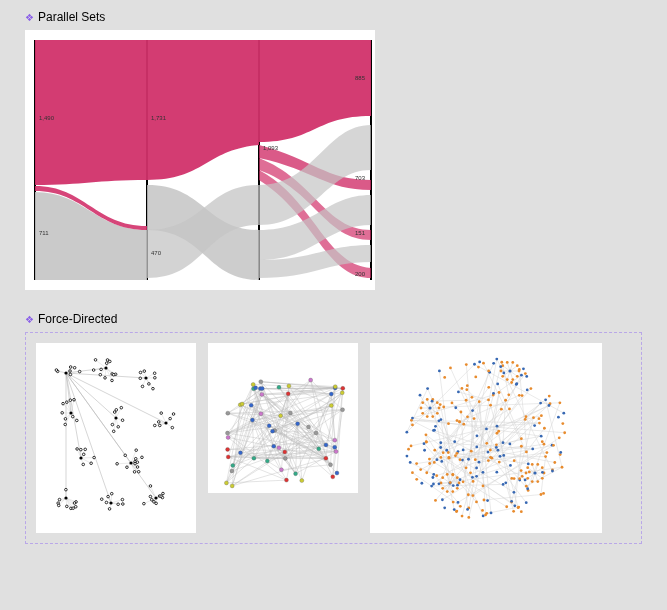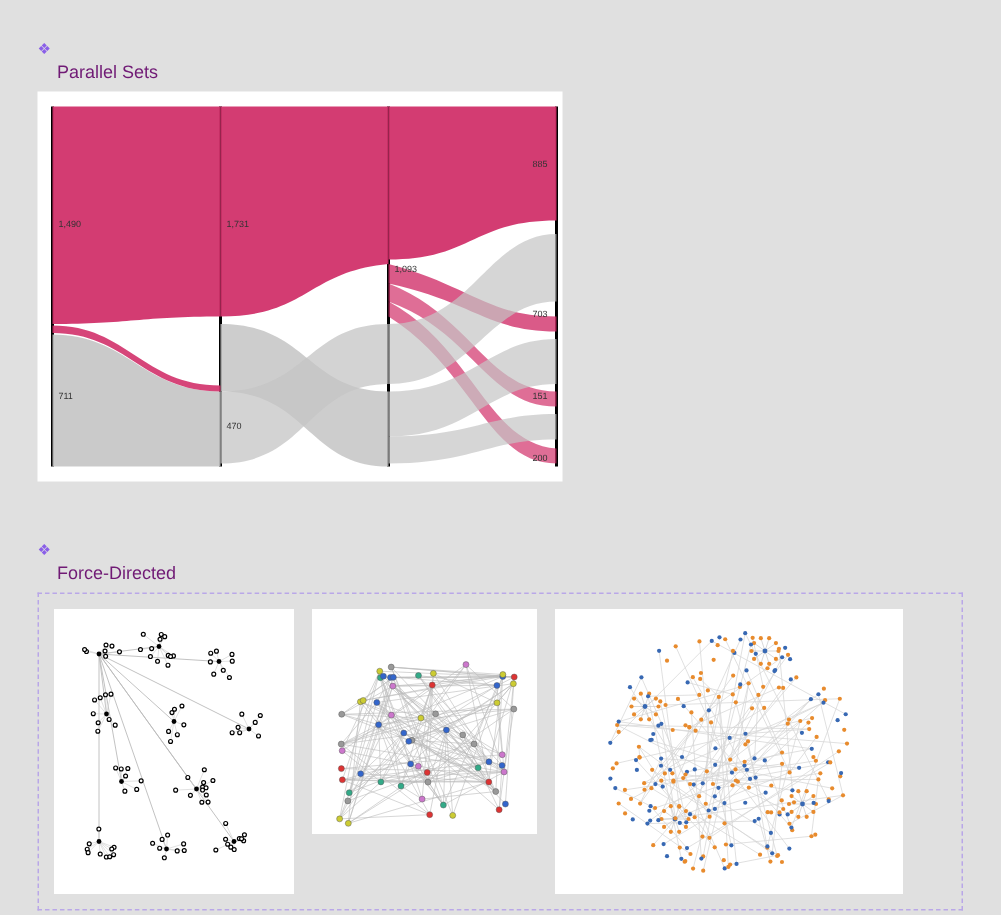--- a/index.html
+++ b/index.html
@@ -15,21 +15,21 @@
   .section{margin:10px 25px 20px 25px;}
   .section-header{
     color:#7a4fe0;
     font-size:12px;
     font-weight:normal;
     margin-bottom:6px;
     display:flex;
     align-items:center;
     gap:4px;
   }
-  .section-header .title{color:#701a75;margin-top:31px;}
+  .section-header .title{color:#000000;}
   .diamond{color:#8a5fe8;font-size:10px;}
   .panel{
     background:#fff;
     padding:0;
     display:inline-block;
   }
   .parallel-panel{width:350px;height:260px;}
   .force-row{
     display:flex;
     gap:12px;

